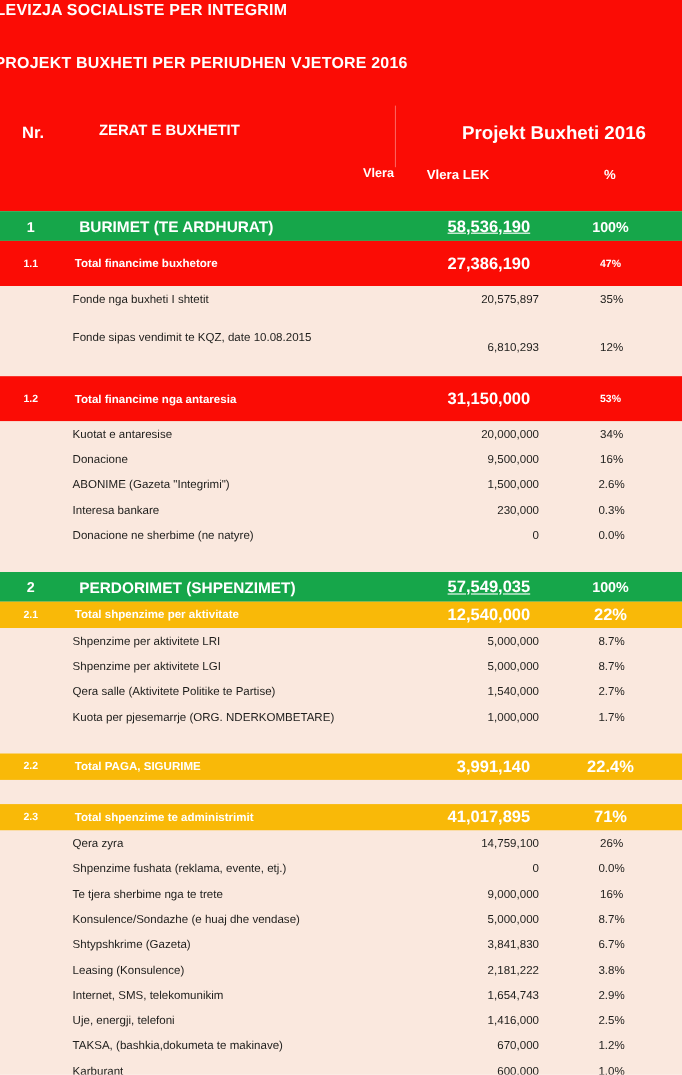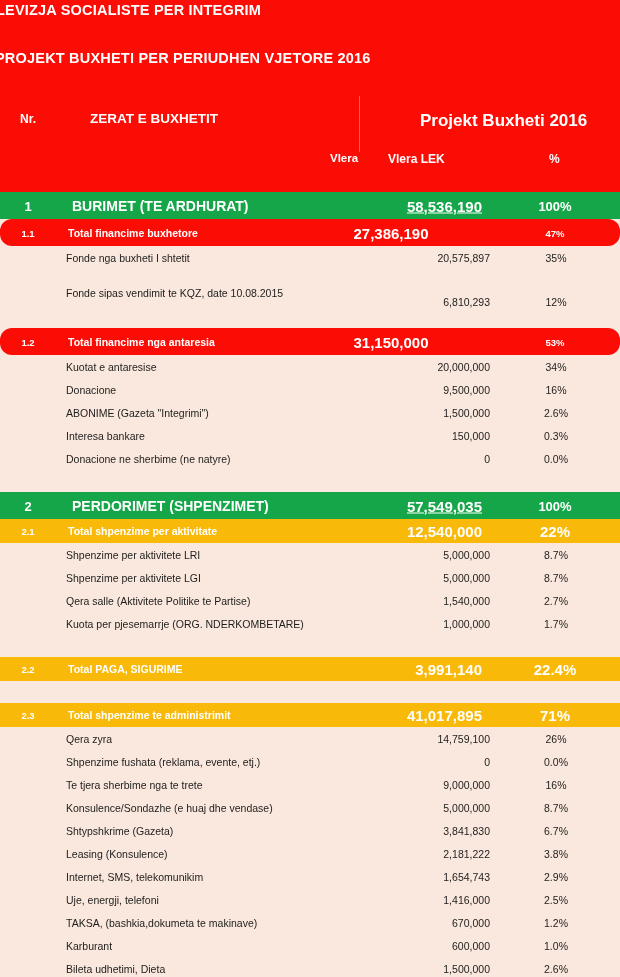--- a/index.html
+++ b/index.html
@@ -41,21 +41,21 @@
     top: 50px;
     font-size: 14.5px;
     font-weight: bold;
     letter-spacing: 0.2px;
     white-space: nowrap;
   }
   .hdr-nr {
     position: absolute;
     left: 20px;
     top: 112px;
-    font-size: 12px;
+    font-size: 15px;
     font-weight: bold;
   }
   .hdr-items {
     position: absolute;
     left: 66px;
     top: 111px;
     font-size: 13.5px;
     font-weight: bold;
     margin-left: 24px;
   }
@@ -163,41 +163,39 @@
   }
   .row.lvl-main .c-pct {
     font-size: 13px;
     font-weight: bold;
     color: #ffffff;
   }
 
   
   .row.lvl-sub-red {
     background: #fb0c05;
-    height: 27px;
-    border-radius: 12px;
+    height: 41px;
   }
   .row.lvl-sub-red .c-nr {
     font-size: 9.5px;
     font-weight: bold;
     color: #ffffff;
   }
   .row.lvl-sub-red .c-label {
     font-size: 10.5px;
     font-weight: bold;
     color: #ffffff;
     left: 68px;
   }
   .row.lvl-sub-red .c-amount {
     font-size: 15px;
     font-weight: bold;
     color: #ffffff;
     left: 300px;
     width: 182px;
-    text-align: center;
   }
   .row.lvl-sub-red .c-pct {
     font-size: 9.5px;
     font-weight: bold;
     color: #ffffff;
   }
 
   
   .row.lvl-sub-orange {
     background: #f9b908;
@@ -339,21 +337,21 @@
       </div>
       <div class="row lvl-detail">
         <div class="c-nr"></div>
         <div class="c-label">ABONIME  (Gazeta "Integrimi")</div>
         <div class="c-amount">1,500,000</div>
         <div class="c-pct">2.6%</div>
       </div>
       <div class="row lvl-detail">
         <div class="c-nr"></div>
         <div class="c-label">Interesa bankare</div>
-        <div class="c-amount">150,000</div>
+        <div class="c-amount">230,000</div>
         <div class="c-pct">0.3%</div>
       </div>
       <div class="row lvl-detail">
         <div class="c-nr"></div>
         <div class="c-label">Donacione ne sherbime (ne natyre)</div>
         <div class="c-amount">0</div>
         <div class="c-pct">0.0%</div>
       </div>
       <div class="spacer sp-xl"></div>
       <div class="row lvl-main">

